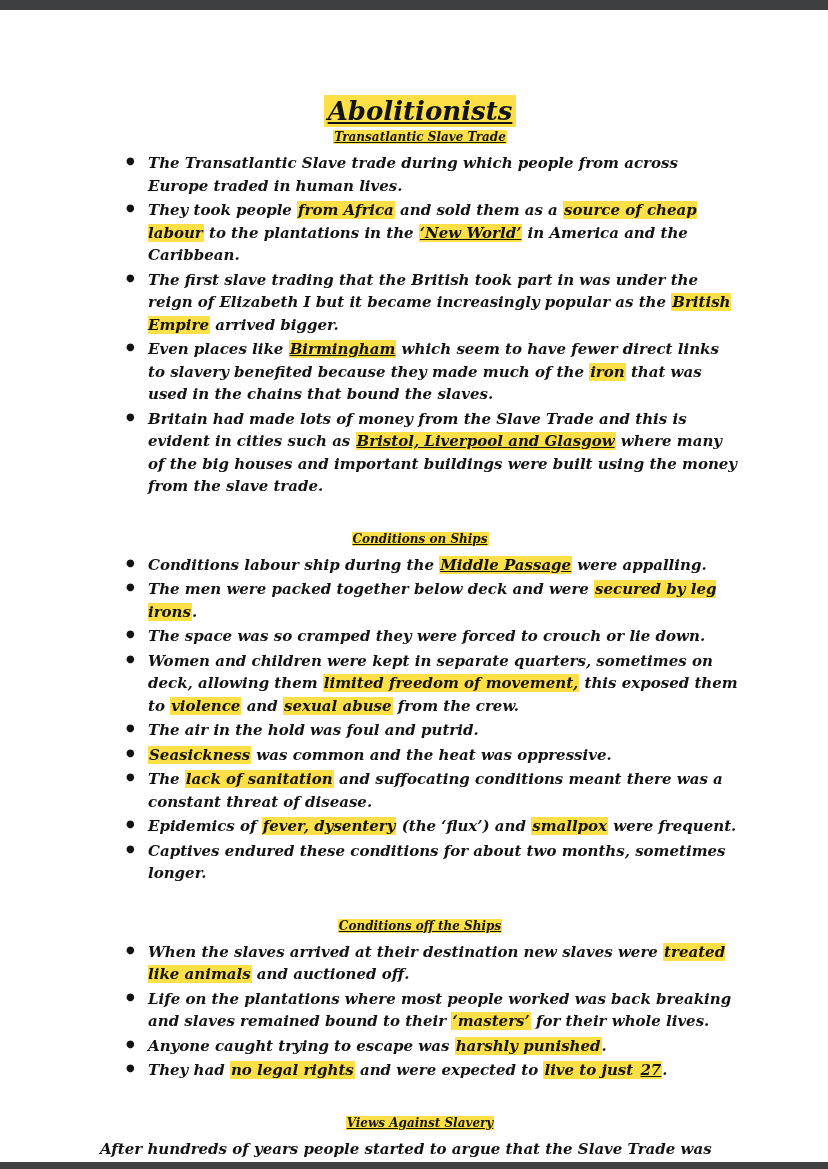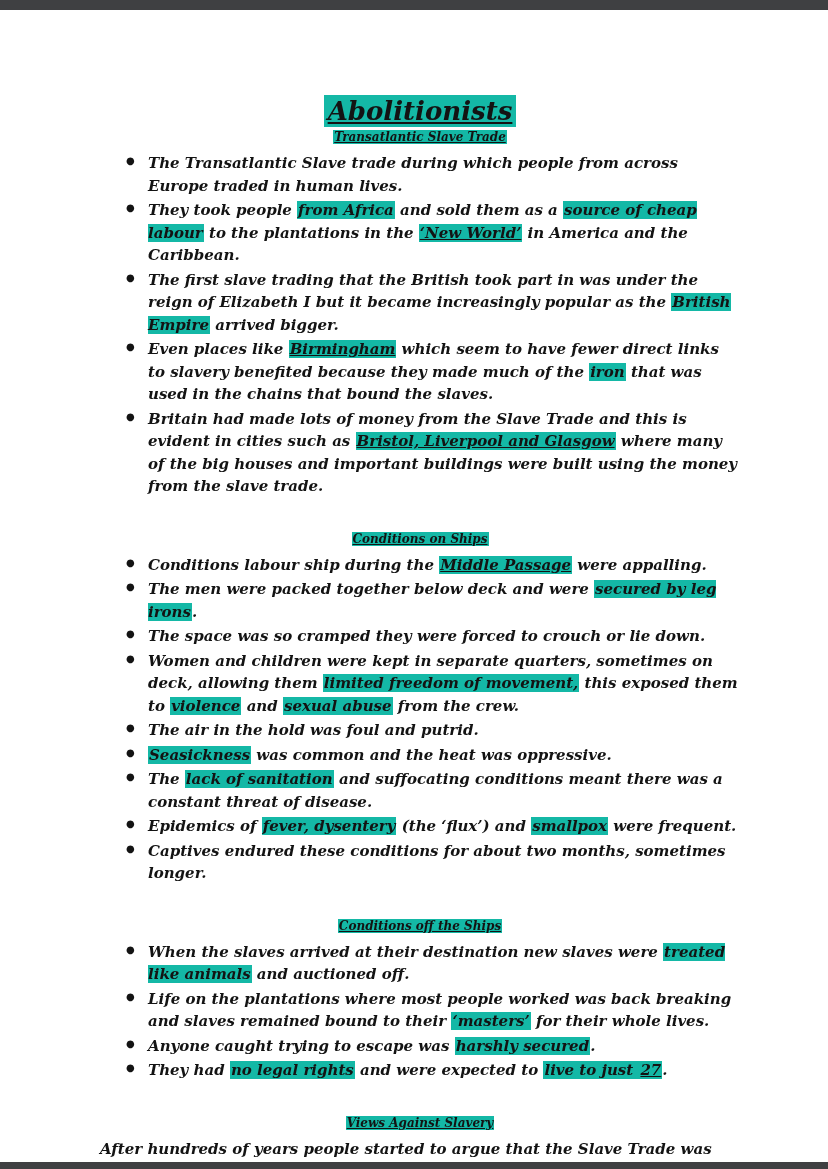--- a/index.html
+++ b/index.html
@@ -41,21 +41,21 @@
   .doc-title .hl { padding: 1px 4px; }
 
   .section-heading {
     text-align: center;
     font-size: 12px;
     margin: 34px 0 8px 0;
     font-weight: bold;
   }
   .section-heading:first-of-type { margin-top: 2px; }
 
-  .hl { background: #14b8a6; }
+  .hl { background: #fde047; }
   .ul { text-decoration: underline; }
   .hl.ul { text-decoration: underline; }
 
   .intro {
     font-size: 15px;
     line-height: 1.5;
     margin: 0 0 2px 0;
   }
 
   ul.bullets {
@@ -104,21 +104,21 @@
         <li><span>The air in the hold was foul and putrid.</span></li>
         <li><span class="hl">Seasickness</span><span> was common and the heat was oppressive.</span></li>
         <li><span>The </span><span class="hl">lack of sanitation</span><span> and suffocating conditions meant there was a constant threat of disease.</span></li>
         <li><span>Epidemics of </span><span class="hl">fever, dysentery</span><span> (the ‘flux’) and </span><span class="hl">smallpox</span><span> were frequent.</span></li>
         <li><span>Captives endured these conditions for about two months, sometimes longer.</span></li>
       </ul>
       <h2 class="section-heading"><span class="hl ul">Conditions off the Ships</span></h2>
       <ul class="bullets">
         <li><span>When the slaves arrived at their destination new slaves were </span><span class="hl">treated like animals</span><span> and auctioned off.</span></li>
         <li><span>Life on the plantations where most people worked was back breaking and slaves remained bound to their </span><span class="hl">‘masters’</span><span> for their whole lives.</span></li>
-        <li><span>Anyone caught trying to escape was </span><span class="hl">harshly secured</span><span>.</span></li>
+        <li><span>Anyone caught trying to escape was </span><span class="hl">harshly punished</span><span>.</span></li>
         <li><span>They had </span><span class="hl">no legal rights</span><span> and were expected to </span><span class="hl">live to just </span><span class="hl ul">27</span><span>.</span></li>
       </ul>
       <h2 class="section-heading"><span class="hl ul">Views Against Slavery</span></h2>
       <p class="intro">After hundreds of years people started to argue that the Slave Trade was wrong.</p>
     </div>
 </main>
 
 <div class="edge-bar bottom"></div>
 
 </body></html>

